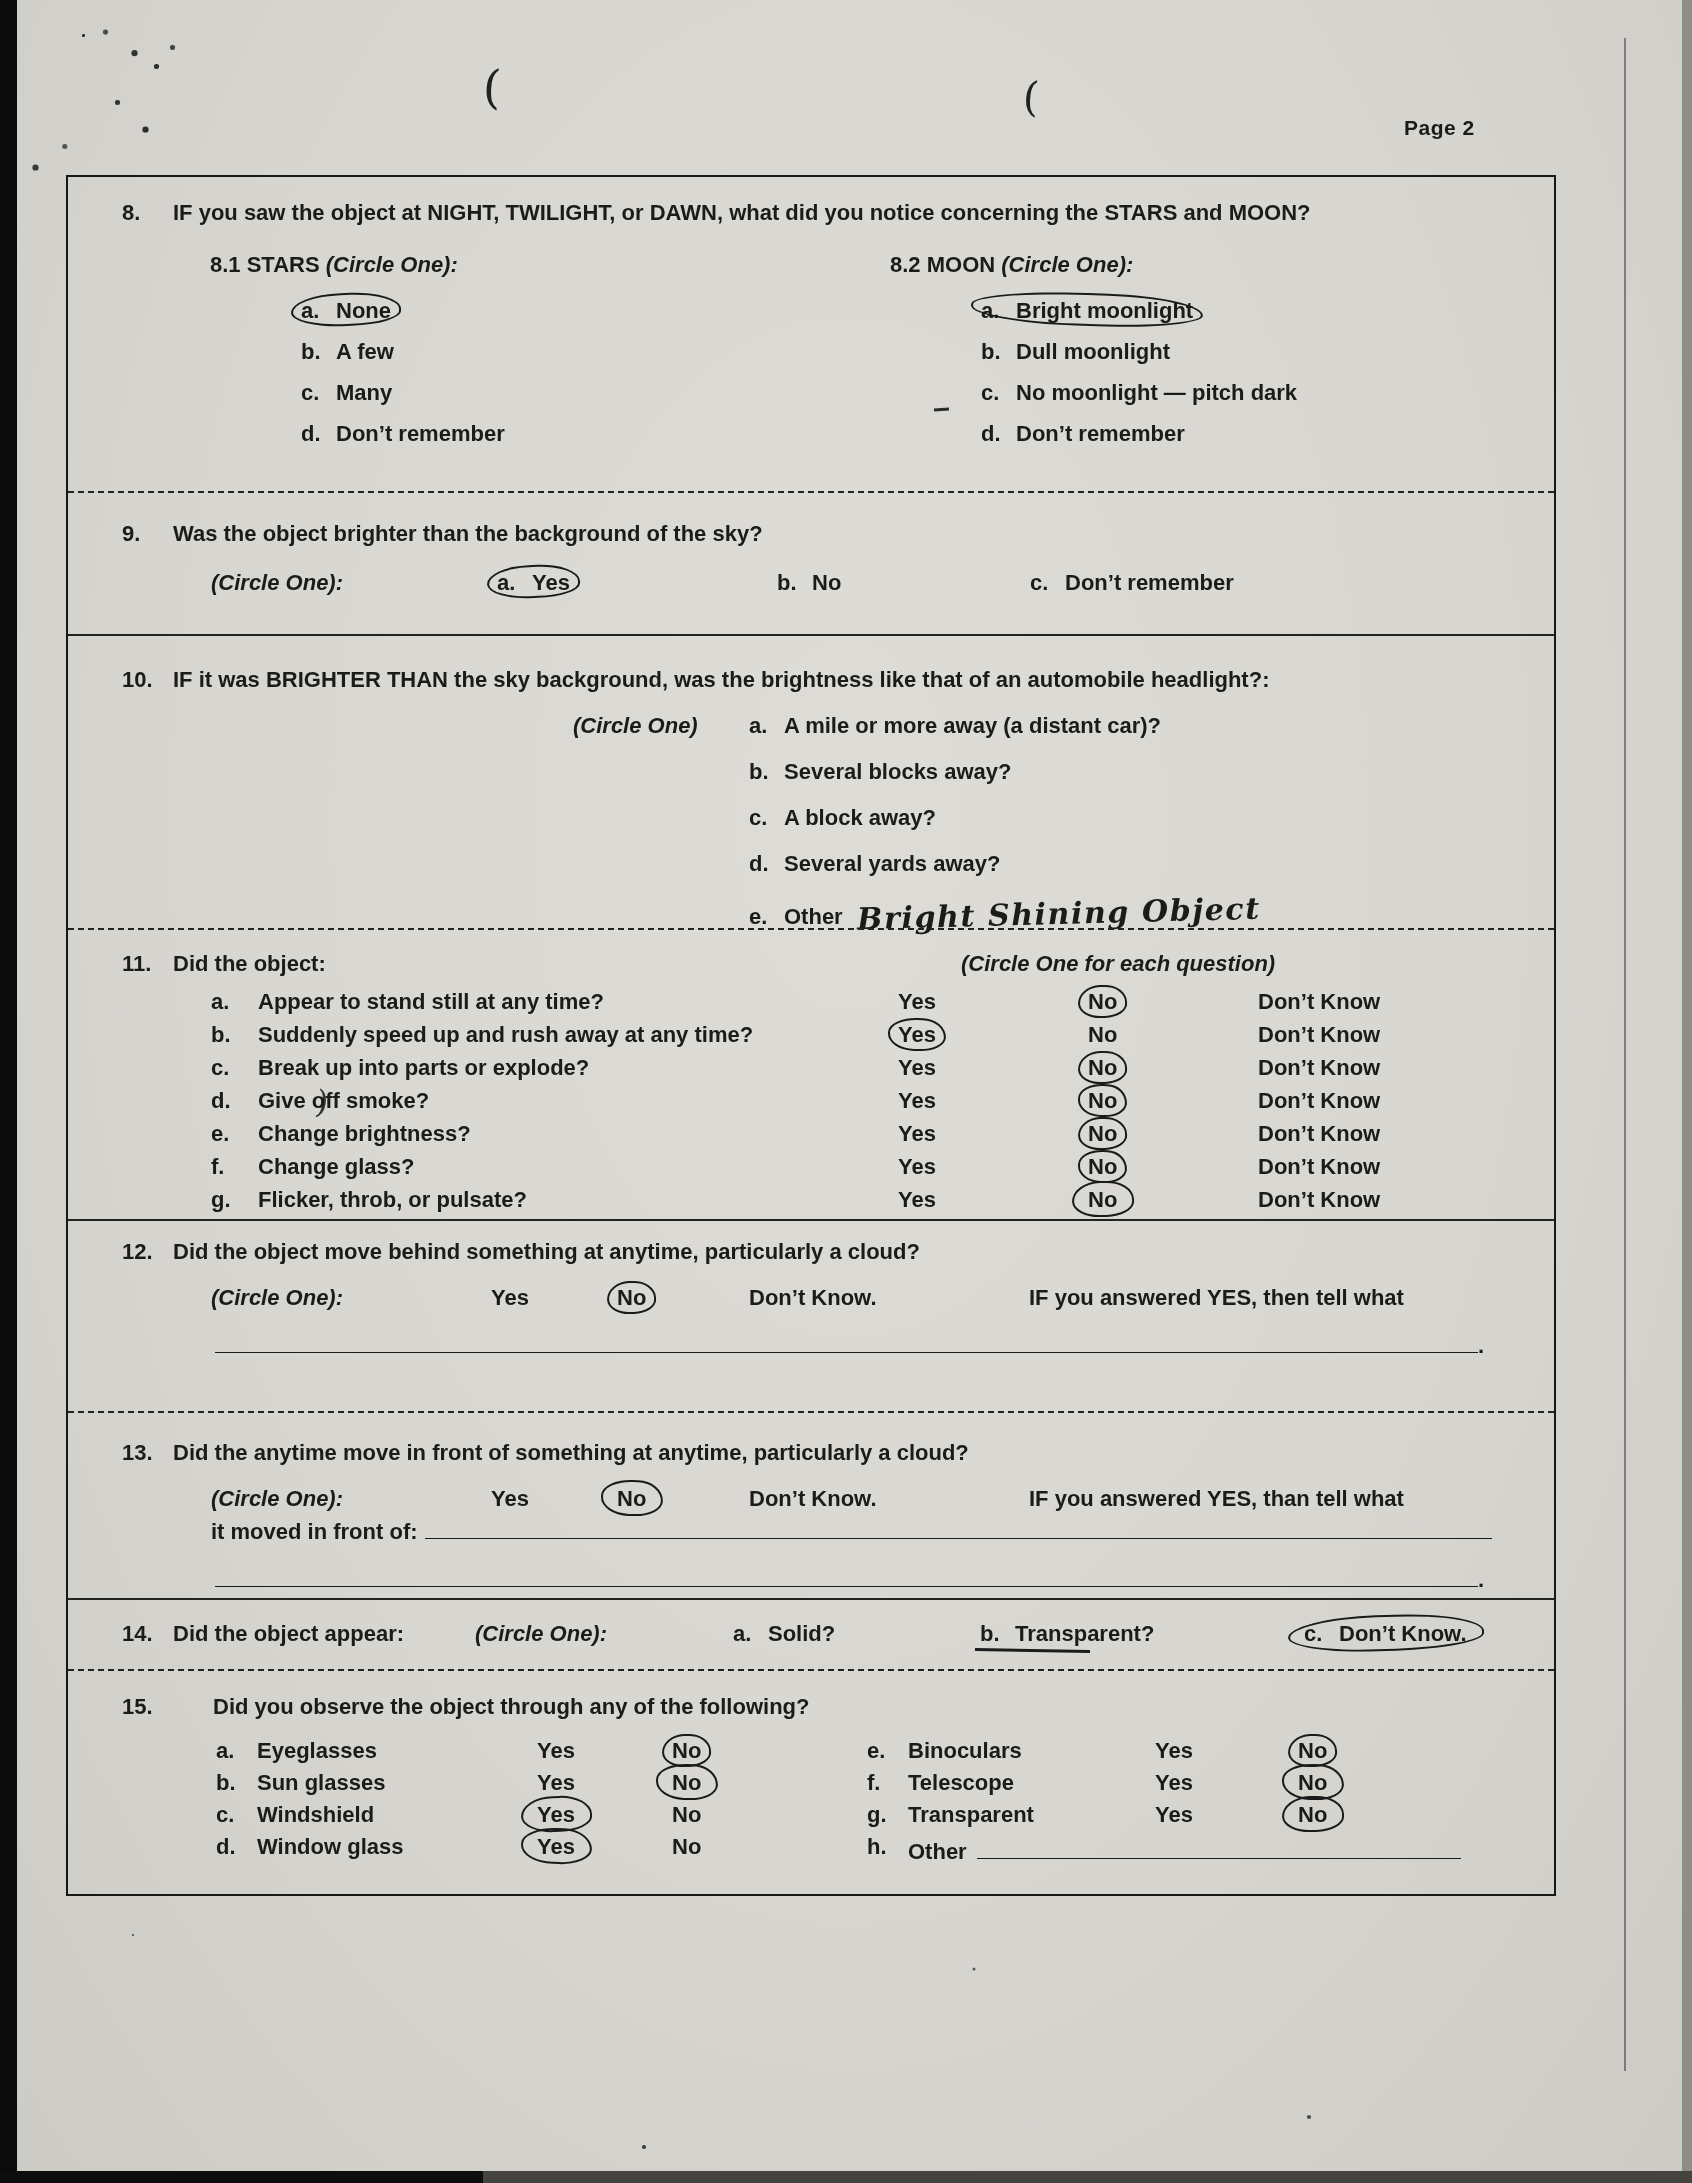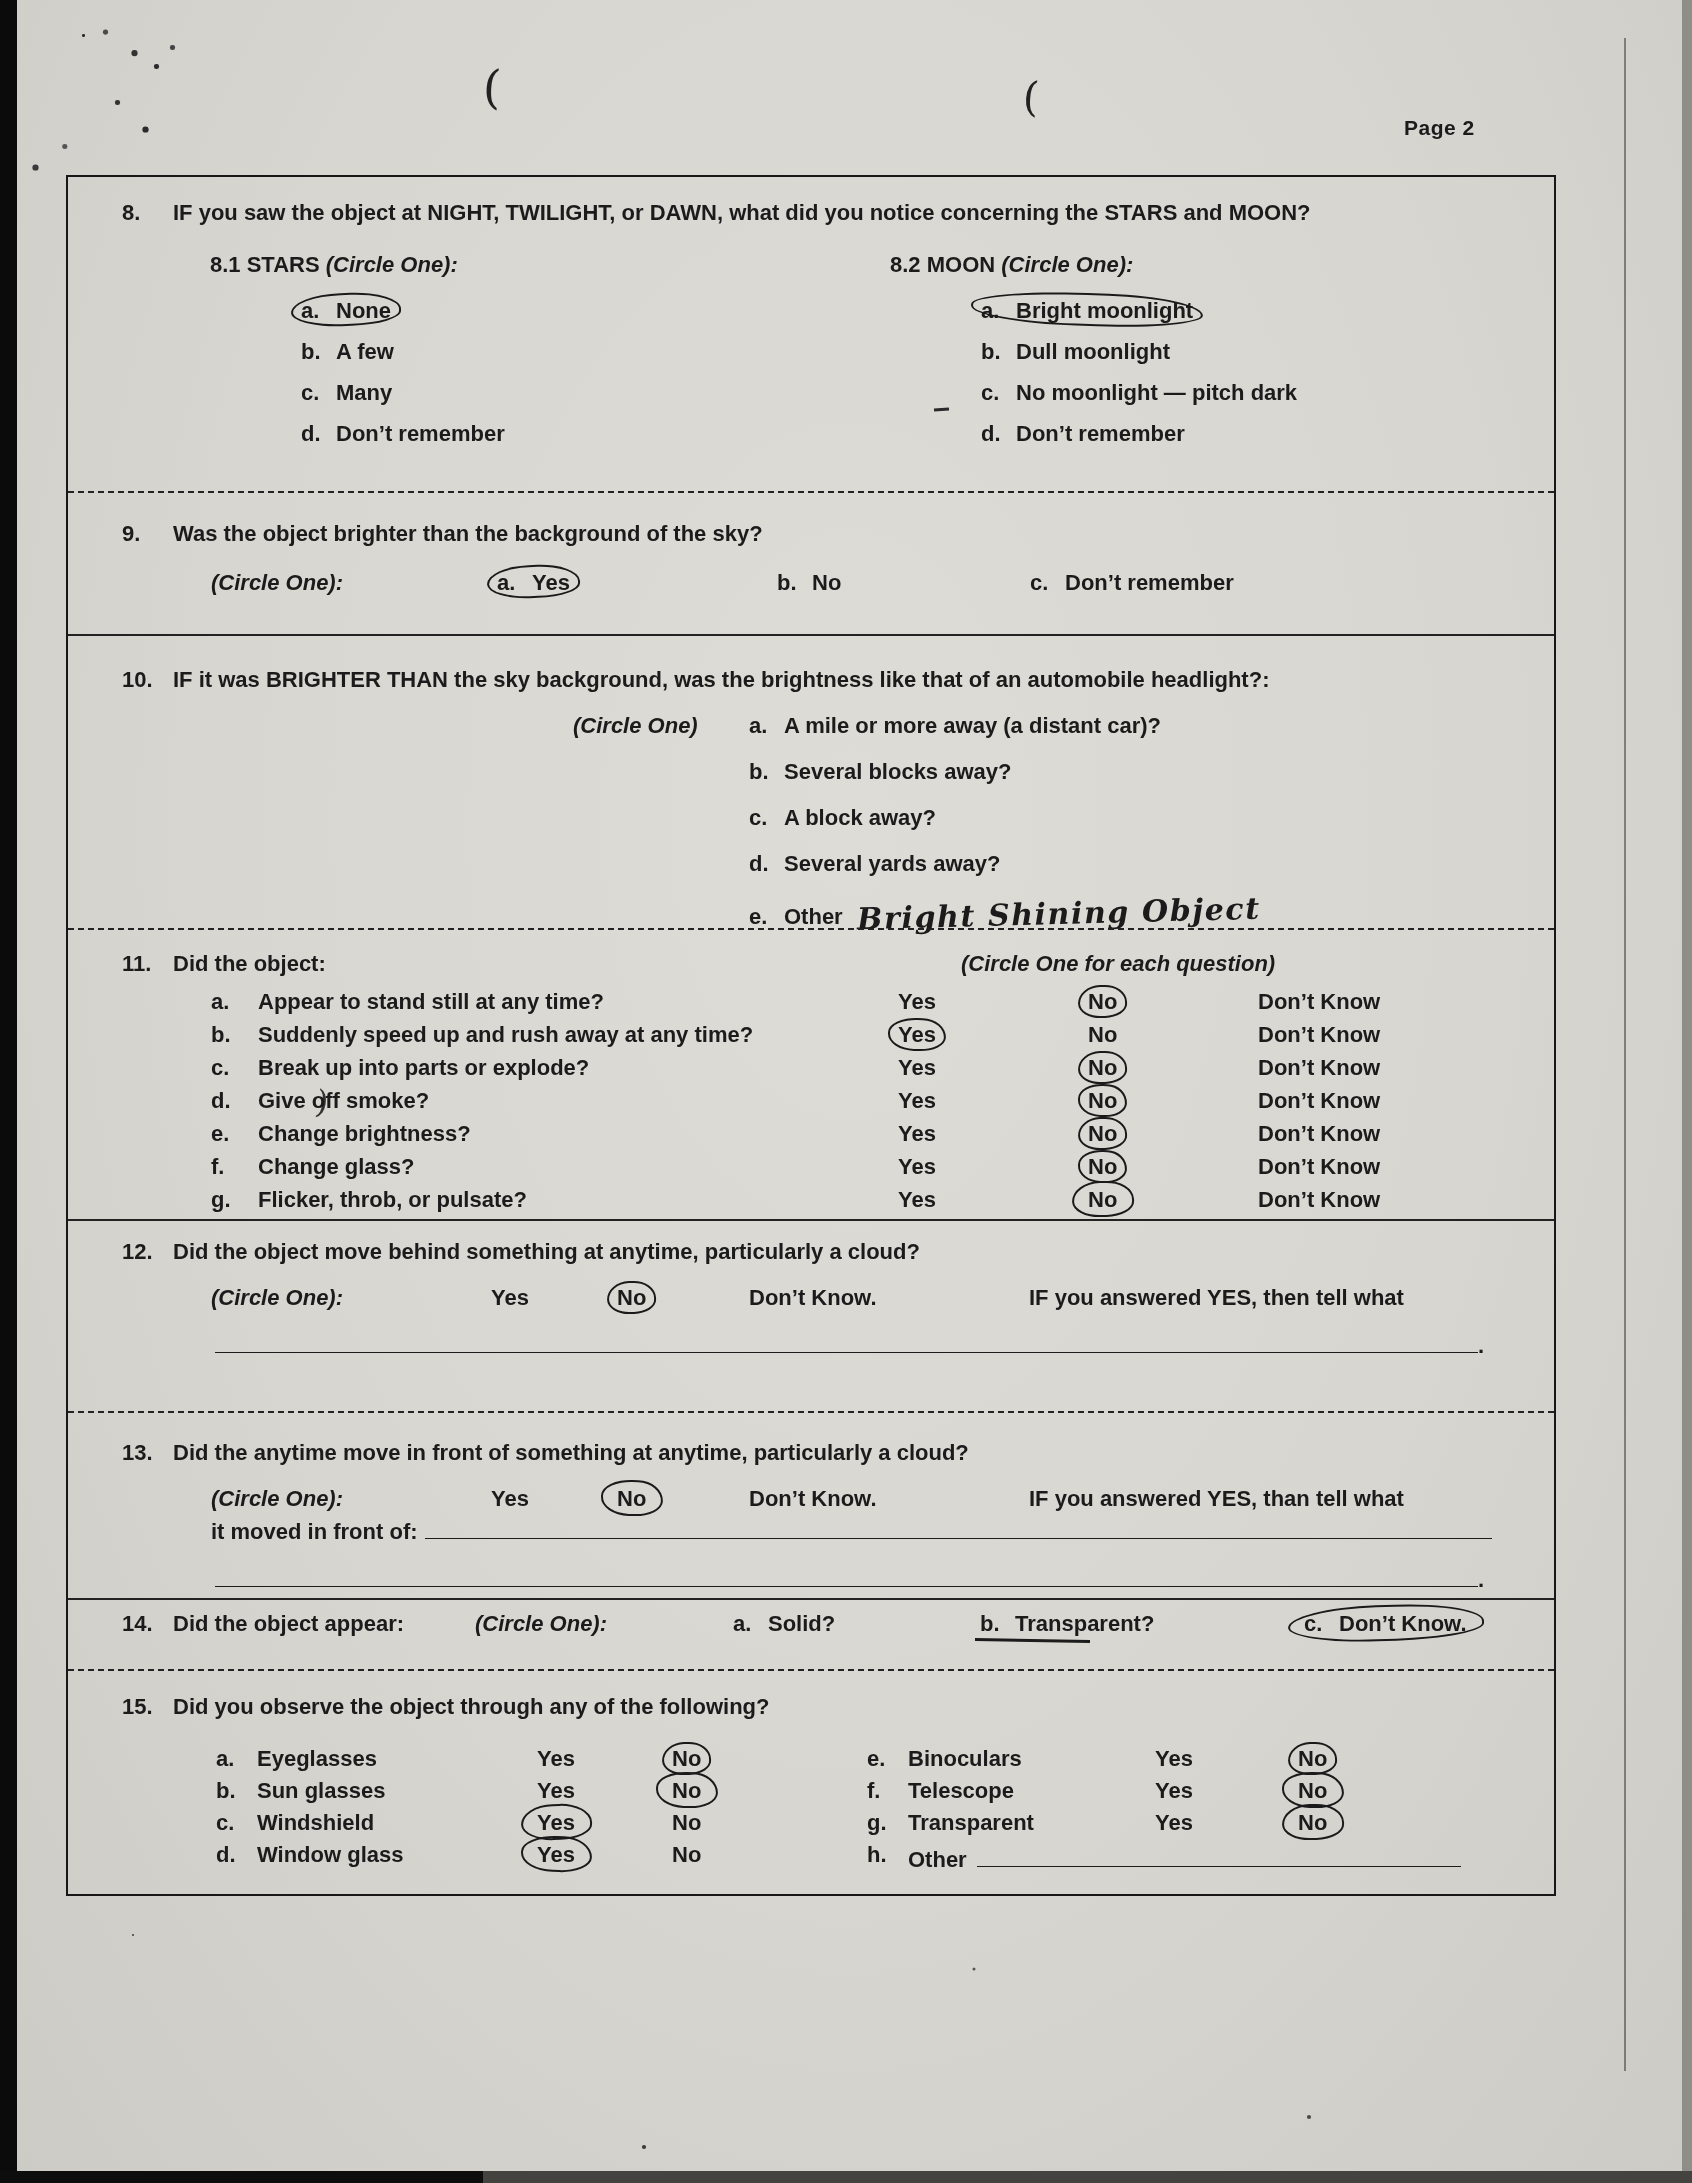--- a/index.html
+++ b/index.html
@@ -99,28 +99,28 @@
   .sec12 { height:192px; padding-top:19px; }
   .sec13 { height:187px; padding-top:27.5px; }
   .rowco { display:flex; padding-left:143px; margin-top:23px; align-items:baseline; }
   .w230 { width:126px; flex:none; } .w240 { width:132px; flex:none; }
   .rowfill { display:flex; padding-left:143px; padding-right:62px; margin-top:5.5px; align-items:baseline; }
   .rowfill .lbl { flex:none; margin-right:7.7px; }
   .rowfill2 { display:flex; padding-left:147px; padding-right:70px; margin-top:20px; align-items:baseline; }
 
   
   .sec14 { height:71px; }
-  .row14 { display:flex; padding-left:54px; padding-top:12px; align-items:center; }
+  .row14 { display:flex; padding-left:54px; padding-top:22px; align-items:center; }
   .w550 { width:302px; flex:none; } .w470 { width:258px; flex:none; } .w450 { width:247px; flex:none; } .w590 { width:324px; flex:none; }
   .b14 { position:relative; }
   .pen { position:absolute; left:-5.5px; bottom:-6.6px; width:115px; height:2.7px; background:#1c1c1c; transform:rotate(1deg); }
 
   
   .sec15 { height:228px; padding-top:24px; }
-  .sec15 .qline { margin-bottom:29px; }
+  .sec15 .qline { margin-bottom:21px;gap:40px; }
   .cols15 { display:flex; }
   .g15 { display:grid; grid-auto-rows:32px; }
   .g15l { margin-left:148px; width:651px; grid-template-columns:41px 280px 135px 1fr; }
   .g15r { flex:1; grid-template-columns:41px 247px 143px 1fr; padding-right:93px; }
   .hcell { grid-column:2/5; display:flex; align-items:baseline; }
   .hcell .lbl { flex:none; margin-right:10px; }
 </style>
 </head>
 <body>
 

